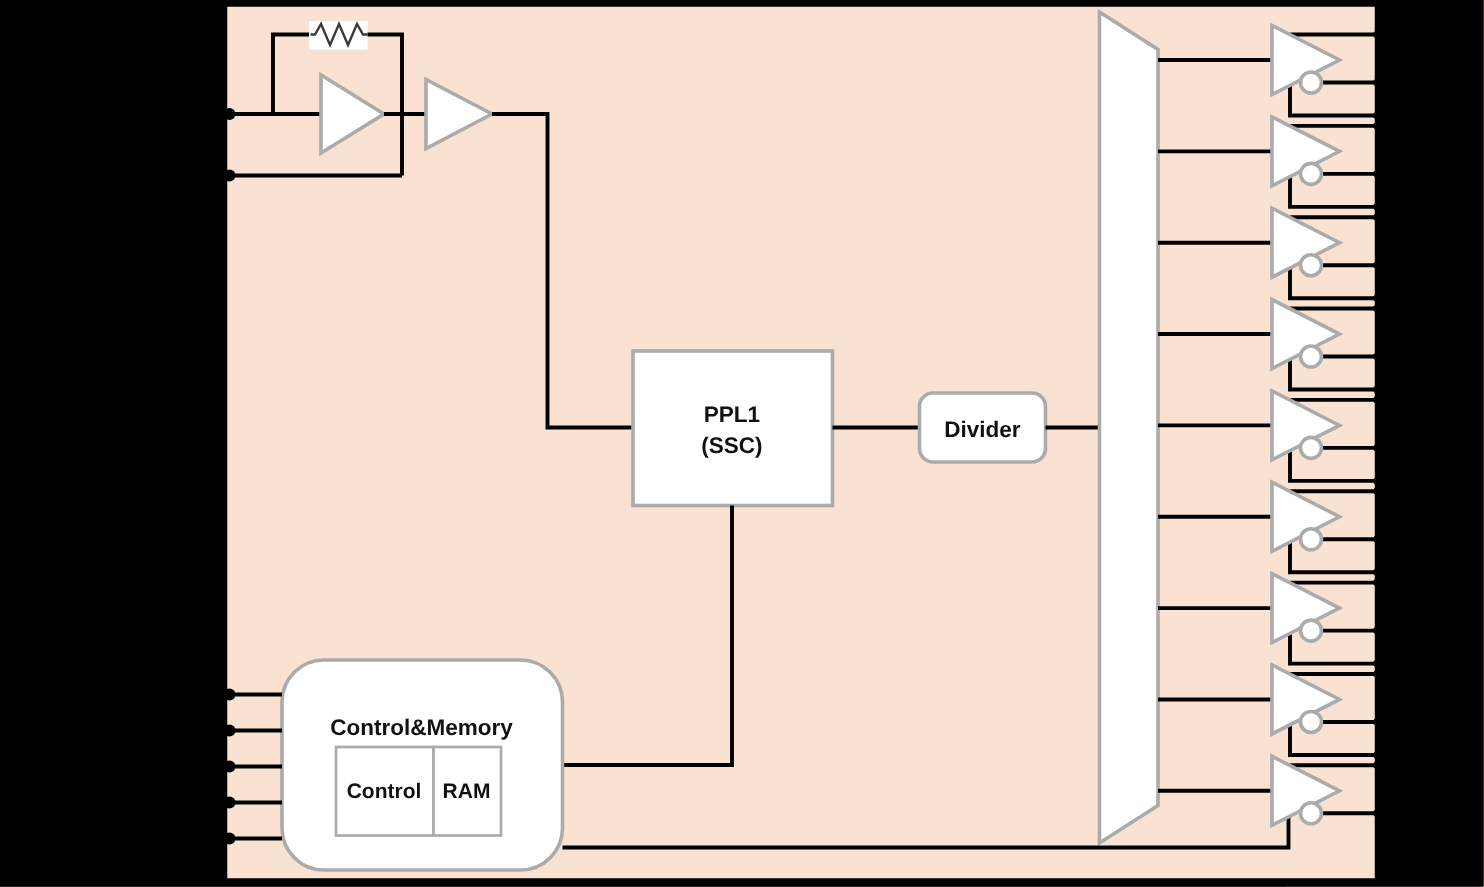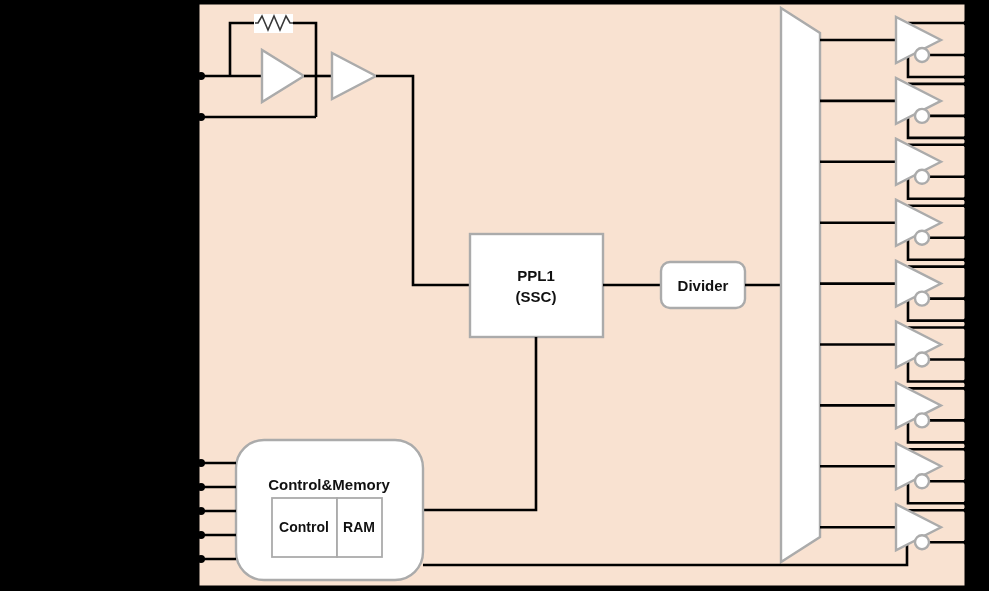--- a/index.html
+++ b/index.html
@@ -1,16 +1,16 @@
 <!DOCTYPE html>
 <html style="--background: #000000; --chip_fill: #F9E2D1; --wire: #000000; --component_fill: #FFFFFF; --component_border: #ABABAB; --text: #111111;"><head>
 <meta charset="utf-8">
 <style>
   html,body{margin:0;padding:0;background:var(--background,#000);}
-  .stage{width:858px;height:591px;position:relative;background:var(--background,#000);padding-left:48px;}
+  .stage{width:858px;height:591px;position:relative;background:var(--background,#000);}
   svg{display:block;}
   .chip{fill:var(--chip_fill,#F9E2D1);stroke:var(--wire,#000);stroke-width:3;}
   .wire{stroke:var(--wire,#000);stroke-width:2.6;fill:none;}
   .comp{fill:var(--component_fill,#fff);stroke:var(--component_border,#ABABAB);stroke-width:2.4;}
   .subcomp{fill:var(--component_fill,#fff);stroke:var(--component_border,#ABABAB);stroke-width:1.8;}
   .dot{fill:var(--wire,#000);}
   .pinstub{stroke:var(--wire,#000);stroke-width:5;stroke-linecap:round;fill:none;}
   .zig{stroke:#3a3a3a;stroke-width:1.6;fill:none;}
   .lbl{font-family:"Liberation Sans",sans-serif;font-weight:bold;fill:var(--text,#111);text-anchor:middle;}
   .f15{font-size:15px;}

